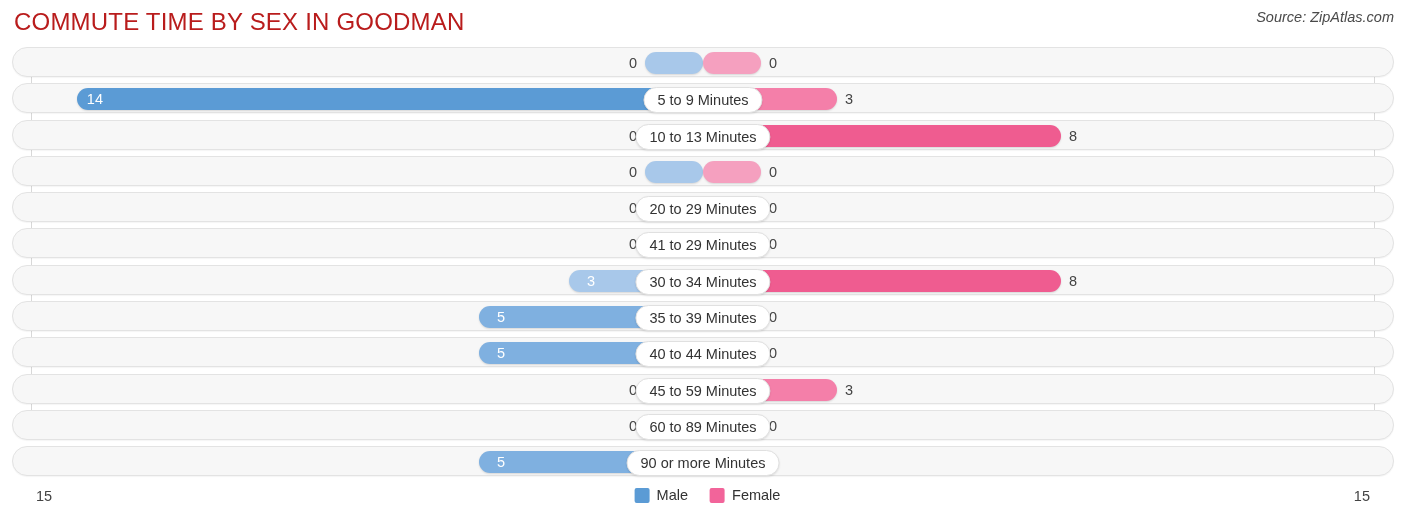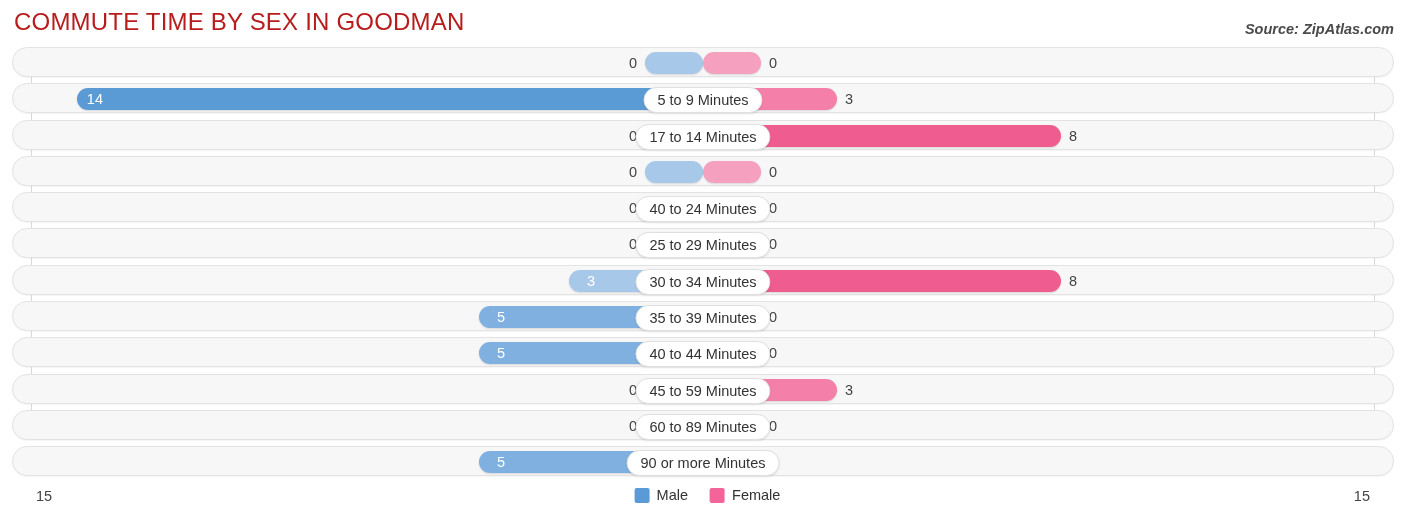--- a/index.html
+++ b/index.html
@@ -28,26 +28,25 @@
     left: 14px;
     top: 8px;
     font-size: 24px;
     letter-spacing: .2px;
     color: #b91c1c;
     white-space: nowrap;
   }
   .source-note {
     position: absolute;
     right: 12px;
-    top: 21px;
+    top: 9px;
     font-size: 14.5px;
     font-style: italic;
     color: #4a4a4a;
     white-space: nowrap;
-    font-weight: bold;
   }
 
   
   .plot {
     position: absolute;
     left: 0;
     top: 47px;
     width: 1406px;
     height: 437px;
   }
@@ -212,47 +211,47 @@
           <div class="val female-out" style="left: calc(50% + 142px);">3</div>
           <div class="label-pill">5 to 9 Minutes</div>
         </div>
       </div>
       <div class="row">
         <div class="track">
           <div class="bar male" style="width: 58px; background: rgb(168, 200, 234);"></div>
           <div class="bar female" style="width: 358px; background: rgb(239, 92, 144);"></div>
           <div class="val male-out" style="right: calc(50% + 66px);">0</div>
           <div class="val female-out" style="left: calc(50% + 366px);">8</div>
-          <div class="label-pill">17 to 14 Minutes</div>
-        </div>
-      </div>
-      <div class="row">
-        <div class="track">
-          <div class="bar male" style="width: 58px; background: rgb(168, 200, 234);"></div>
-          <div class="bar female" style="width: 58px; background: rgb(245, 160, 191);"></div>
-          <div class="val male-out" style="right: calc(50% + 66px);">0</div>
-          <div class="val female-out" style="left: calc(50% + 66px);">0</div>
-        </div>
-      </div>
-      <div class="row">
-        <div class="track">
-          <div class="bar male" style="width: 58px; background: rgb(168, 200, 234);"></div>
-          <div class="bar female" style="width: 58px; background: rgb(245, 160, 191);"></div>
-          <div class="val male-out" style="right: calc(50% + 66px);">0</div>
-          <div class="val female-out" style="left: calc(50% + 66px);">0</div>
-          <div class="label-pill">40 to 24 Minutes</div>
-        </div>
-      </div>
-      <div class="row">
-        <div class="track">
-          <div class="bar male" style="width: 58px; background: rgb(168, 200, 234);"></div>
-          <div class="bar female" style="width: 58px; background: rgb(245, 160, 191);"></div>
-          <div class="val male-out" style="right: calc(50% + 66px);">0</div>
-          <div class="val female-out" style="left: calc(50% + 66px);">0</div>
-          <div class="label-pill">25 to 29 Minutes</div>
+          <div class="label-pill">10 to 13 Minutes</div>
+        </div>
+      </div>
+      <div class="row">
+        <div class="track">
+          <div class="bar male" style="width: 58px; background: rgb(168, 200, 234);"></div>
+          <div class="bar female" style="width: 58px; background: rgb(245, 160, 191);"></div>
+          <div class="val male-out" style="right: calc(50% + 66px);">0</div>
+          <div class="val female-out" style="left: calc(50% + 66px);">0</div>
+        </div>
+      </div>
+      <div class="row">
+        <div class="track">
+          <div class="bar male" style="width: 58px; background: rgb(168, 200, 234);"></div>
+          <div class="bar female" style="width: 58px; background: rgb(245, 160, 191);"></div>
+          <div class="val male-out" style="right: calc(50% + 66px);">0</div>
+          <div class="val female-out" style="left: calc(50% + 66px);">0</div>
+          <div class="label-pill">20 to 29 Minutes</div>
+        </div>
+      </div>
+      <div class="row">
+        <div class="track">
+          <div class="bar male" style="width: 58px; background: rgb(168, 200, 234);"></div>
+          <div class="bar female" style="width: 58px; background: rgb(245, 160, 191);"></div>
+          <div class="val male-out" style="right: calc(50% + 66px);">0</div>
+          <div class="val female-out" style="left: calc(50% + 66px);">0</div>
+          <div class="label-pill">41 to 29 Minutes</div>
         </div>
       </div>
       <div class="row">
         <div class="track">
           <div class="bar male" style="width: 134px; background: rgb(168, 200, 234);"></div>
           <div class="bar female" style="width: 358px; background: rgb(239, 92, 144);"></div>
           <div class="val inside" style="right: calc(50% + 108px);">3</div>
           <div class="val female-out" style="left: calc(50% + 366px);">8</div>
           <div class="label-pill">30 to 34 Minutes</div>
         </div>

